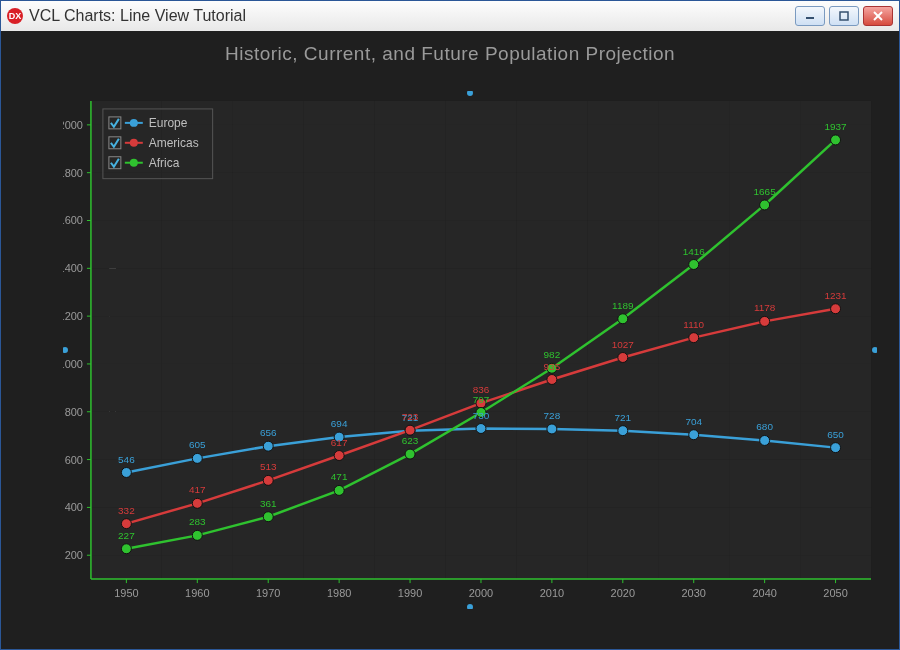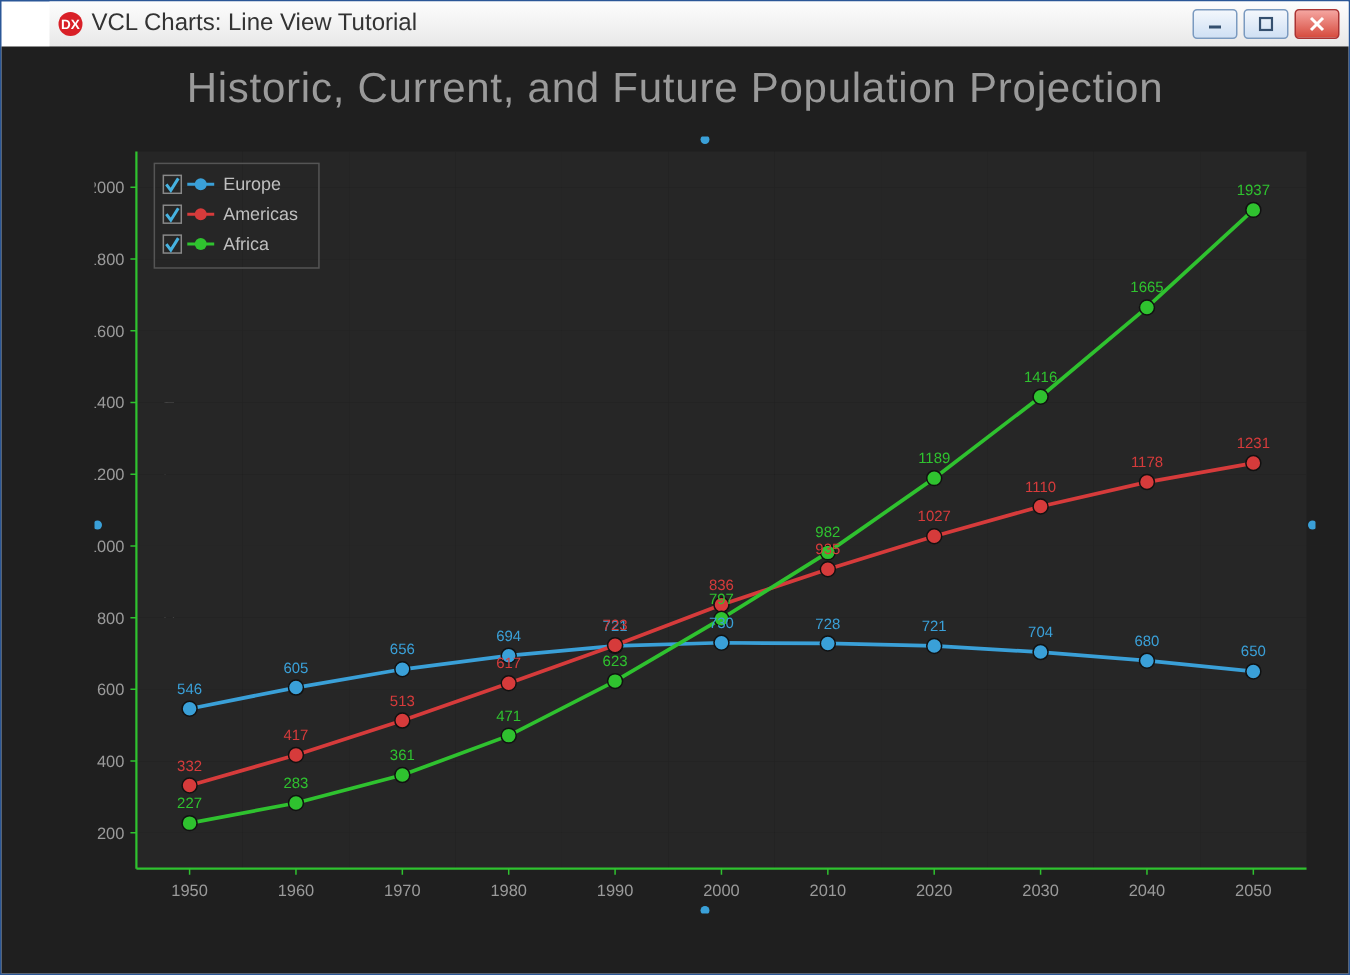--- a/index.html
+++ b/index.html
@@ -1,25 +1,25 @@
 <!DOCTYPE html>
 <html><head>
 <meta charset="utf-8">
 <style>
   html,body{margin:0;padding:0;background:#d4d0c8;font-family:'Segoe UI',Tahoma,sans-serif;}
   .window{width:900px;height:650px;position:relative;background:#fff;border:1px solid #2b5797;box-sizing:border-box;}
-  .titlebar{height:30px;background:linear-gradient(#fdfdfd,#e8e8e8);border-bottom:1px solid #bfbfbf;display:flex;align-items:center;padding:0 6px;margin-left:32px;}
+  .titlebar{height:30px;background:linear-gradient(#fdfdfd,#e8e8e8);border-bottom:1px solid #bfbfbf;display:flex;align-items:center;padding:0 6px;}
   .appicon{width:16px;height:16px;border-radius:50%;background:#d92027;color:#fff;font-size:9px;font-weight:bold;display:flex;align-items:center;justify-content:center;margin-right:6px;}
   .title{font-size:16px;color:#333;}
   .winbtns{margin-left:auto;display:flex;gap:4px;}
   .winbtn{width:28px;height:18px;border:1px solid #7a9ac0;border-radius:3px;background:linear-gradient(#f3f7fc,#cfe0f4);display:flex;align-items:center;justify-content:center;}
   .winbtn.close{background:linear-gradient(#f5a5a0,#d64b3e);border-color:#a33;}
   .winbtn svg{display:block;}
   .client{position:absolute;top:30px;left:0;right:0;bottom:0;background:#1f1f1f;}
-  .charttitle{text-align:center;color:#9a9a9a;font-size:28px;letter-spacing:.5px;margin-top:12px;}
+  .charttitle{text-align:center;color:#9a9a9a;font-size:19px;letter-spacing:.5px;margin-top:12px;}
   .plot{position:absolute;left:62px;right:22px;top:60px;bottom:40px;}
   .ylab{position:absolute;left:28px;top:50%;transform:translateY(-50%) rotate(-90deg);transform-origin:center;color:#9a9a9a;font-size:12px;white-space:nowrap;}
   text{font-family:'Segoe UI',Tahoma,sans-serif;}
   .tick{fill:#9a9a9a;font-size:11px;}
   .axisline{stroke:#2fc22f;stroke-width:1.5;}
   .grid rect{fill:#262626;}
   .hatch{fill:url(#diag);}
   .dlabel{font-size:10px;font-weight:500;}
   .legendbox{fill:none;stroke:#555;stroke-width:1;}
   .chk{fill:none;stroke:#888;stroke-width:1;}

